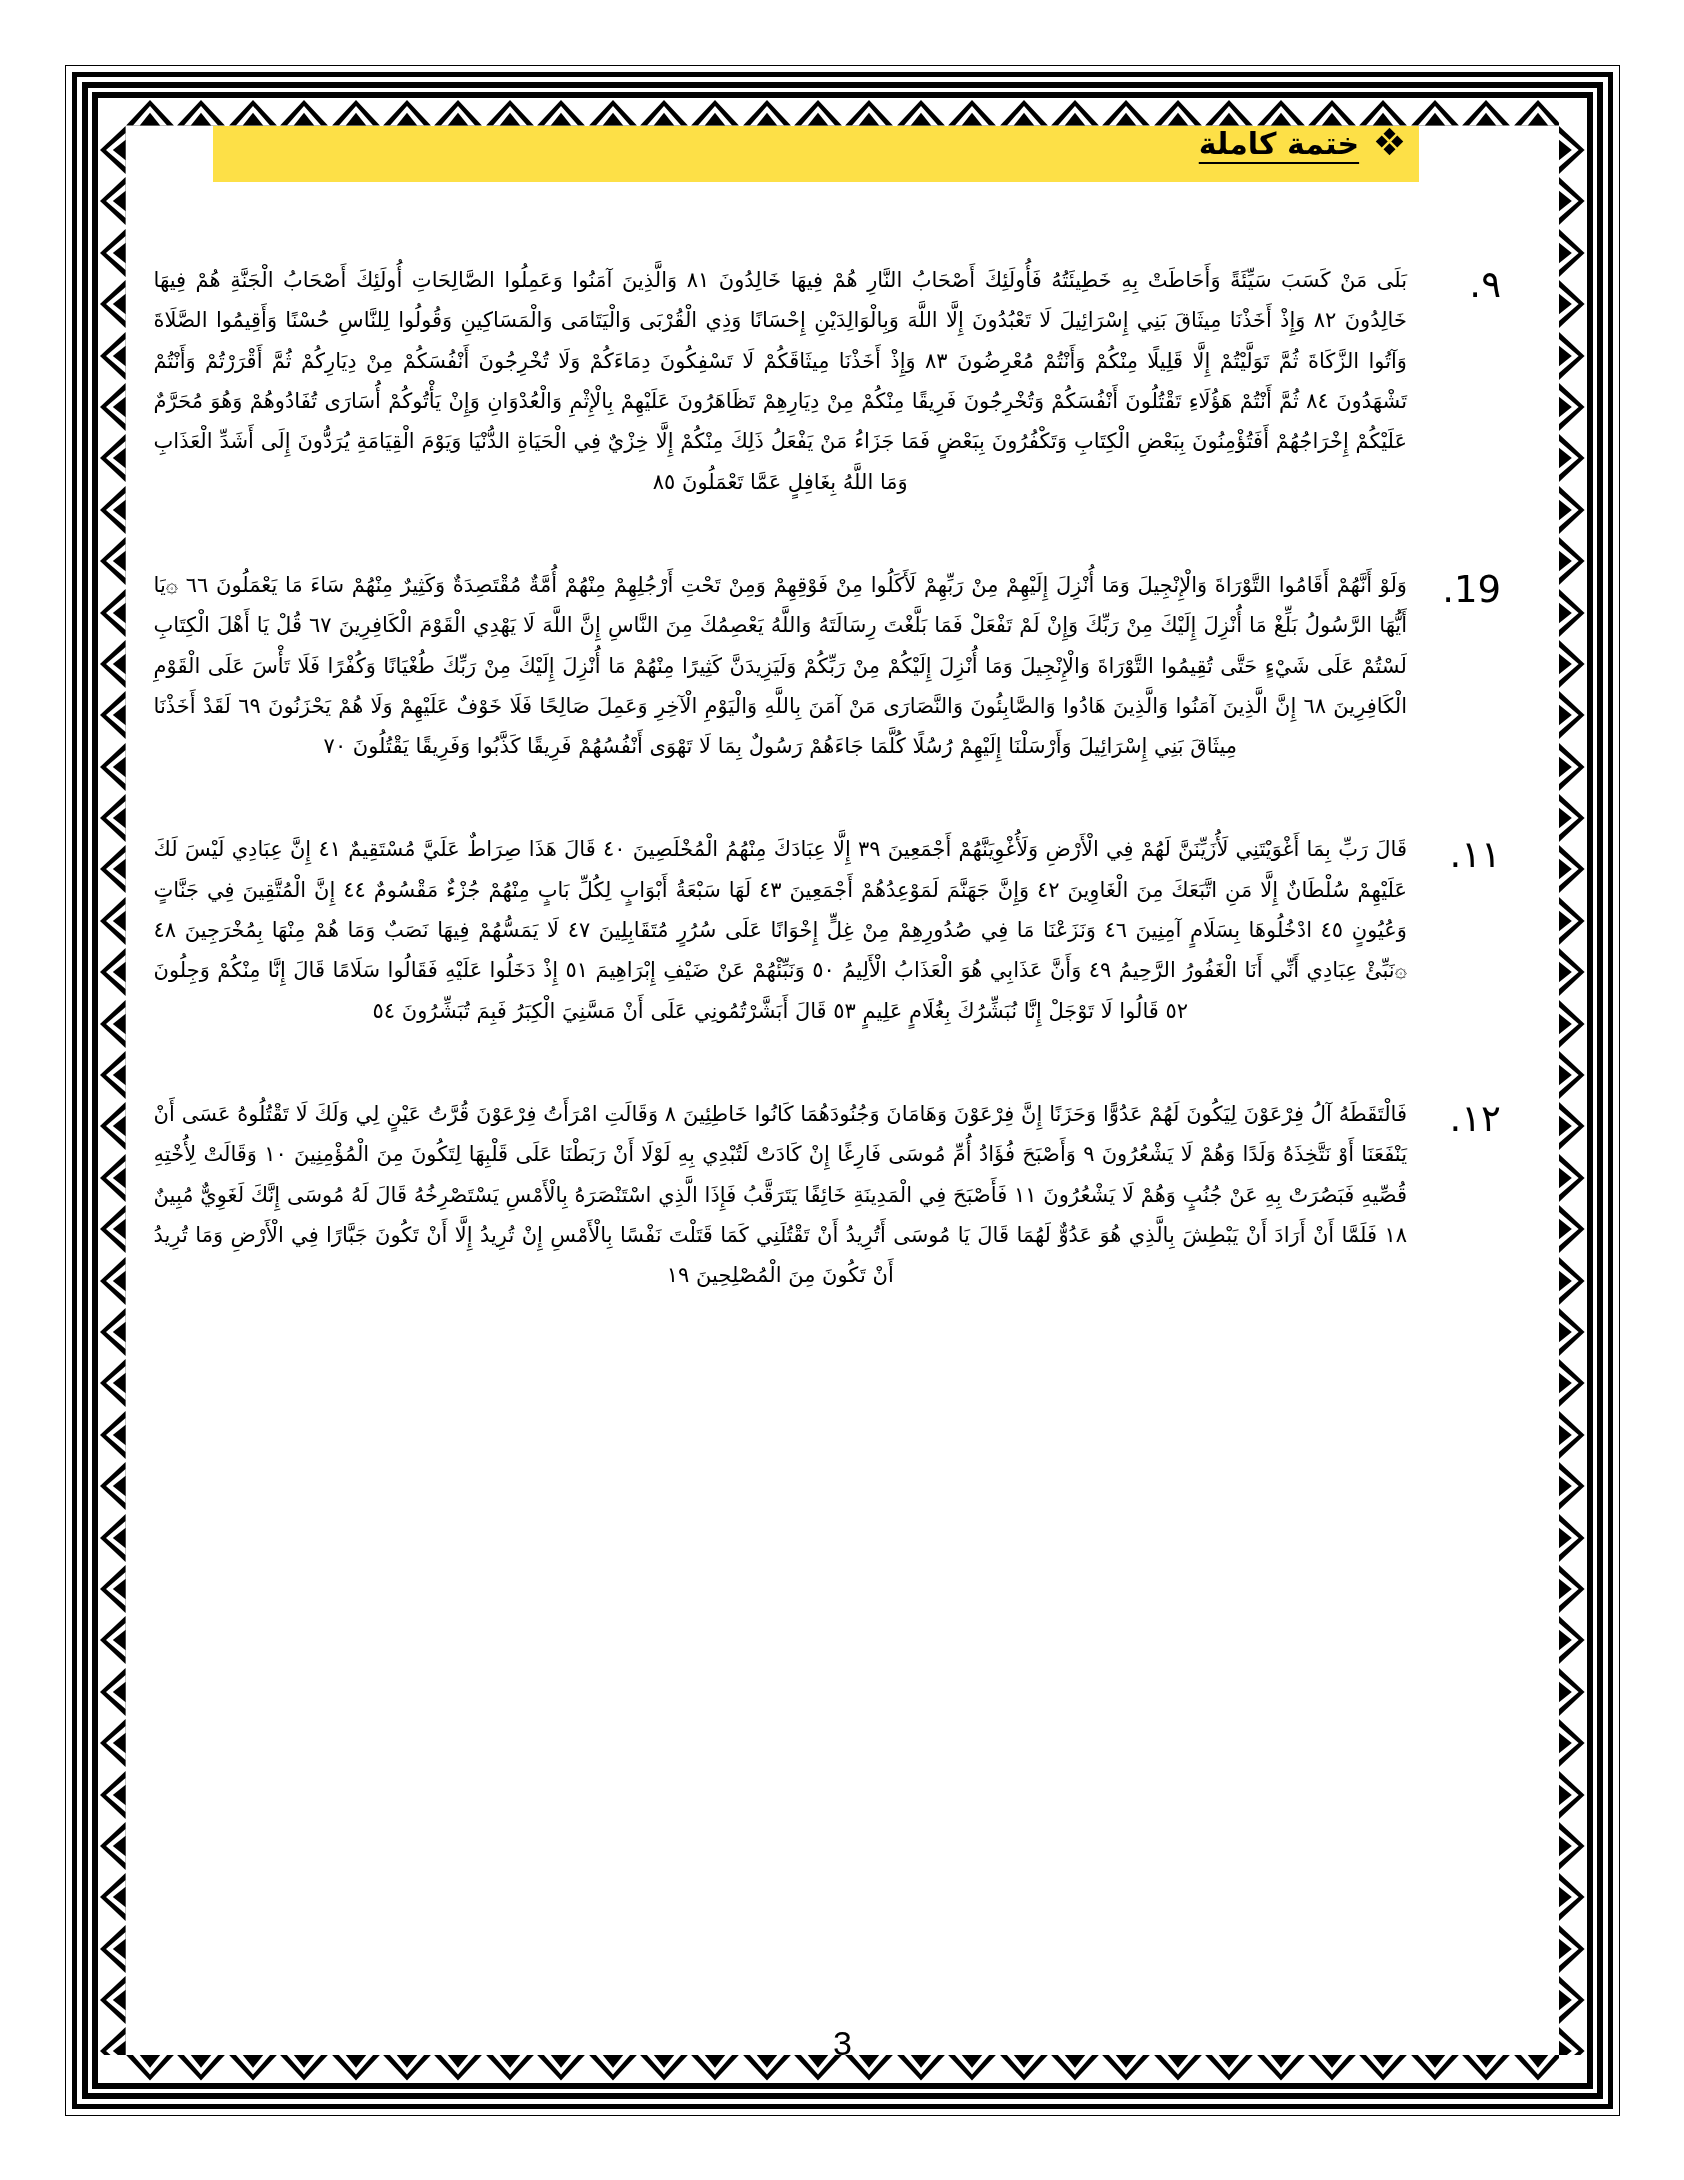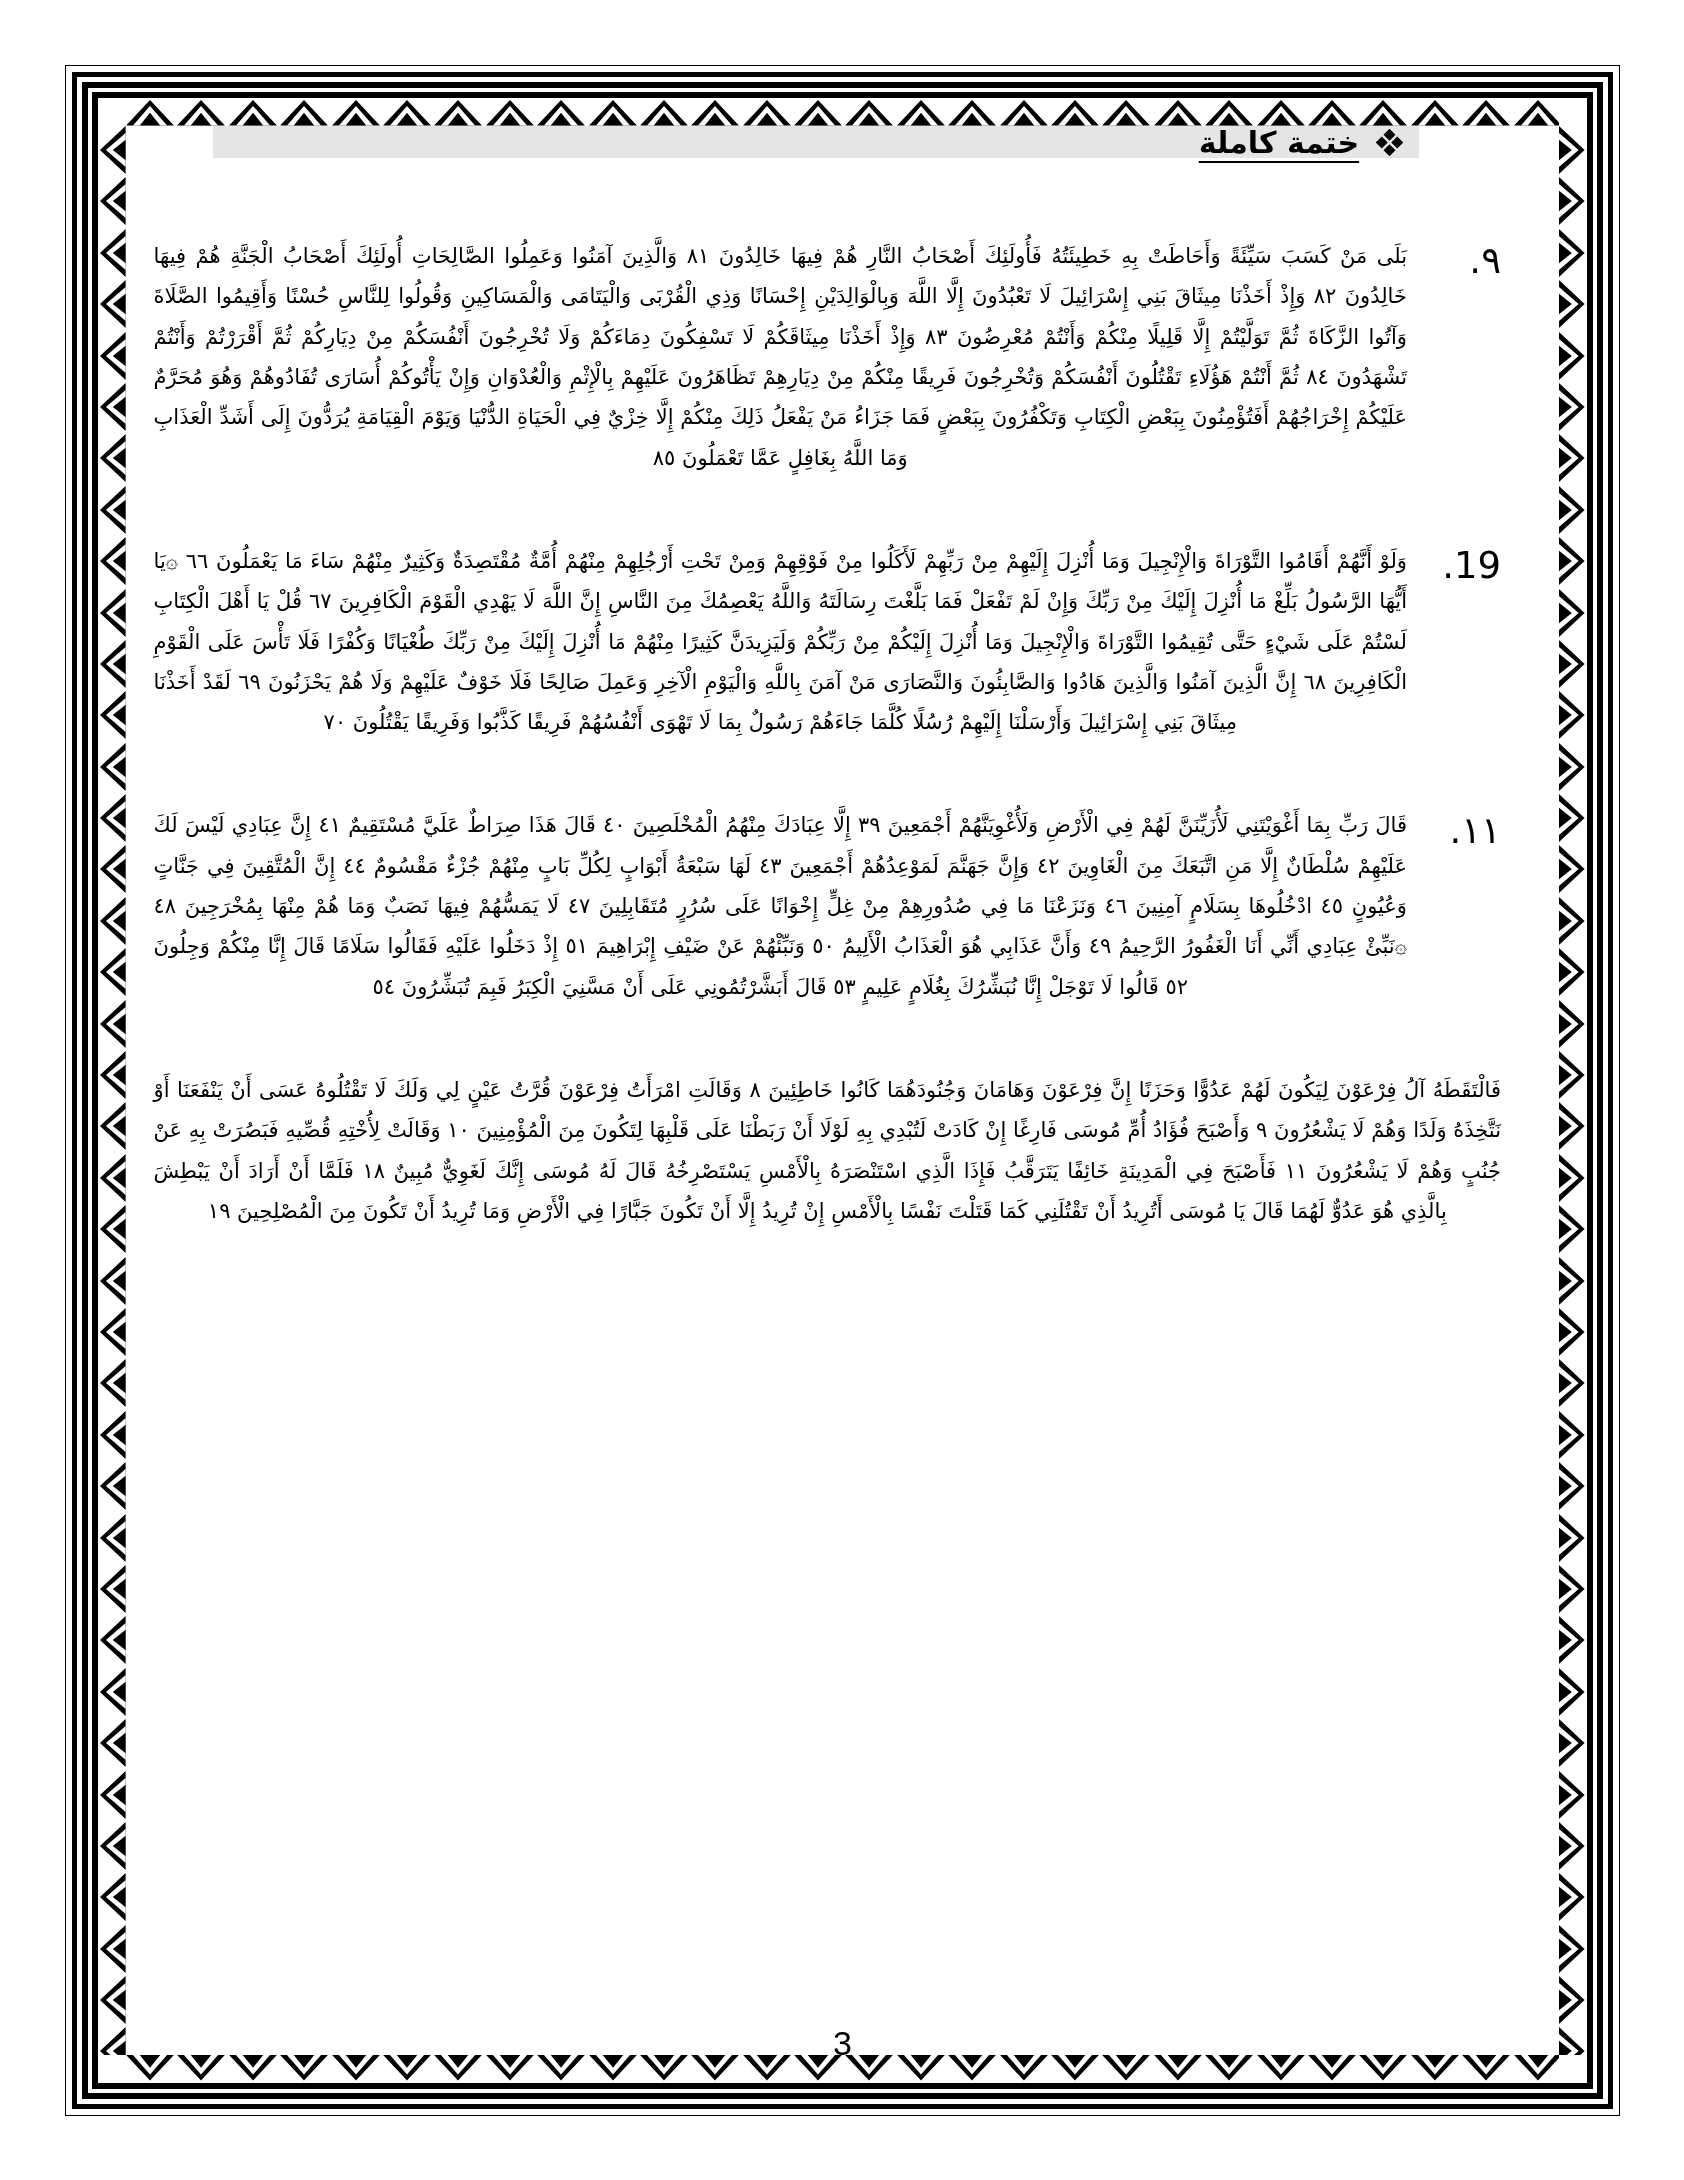--- a/index.html
+++ b/index.html
@@ -15,22 +15,22 @@
   .tri-strip{position:absolute;display:flex;gap:3.4px;overflow:hidden;pointer-events:none;}
   .tri-top   {top:100px;  left:126px; right:126px; height:25.6px; flex-direction:row;}
   .tri-bottom{bottom:100px;left:126px; right:126px; height:25.6px; flex-direction:row;}
   .tri-left  {left:100px; top:126px;  bottom:126px; width:25.6px;  flex-direction:column;}
   .tri-right {right:100px;top:126px;  bottom:126px; width:25.6px;  flex-direction:column;}
   .tri-strip svg{flex:0 0 auto;display:block;}
 
   
   .content{position:absolute;left:128px;right:128px;top:126px;bottom:126px;direction:rtl;}
   .header-band{
-    height:32px;margin:0 138px 0 85px;background:#e5e5e5;
-    display:flex;align-items:center;direction:rtl;padding:0 13.6px 0 8.5px;box-sizing:border-box;
+    height:56px;margin:0 138px 0 85px;background:#fde047;
+    display:flex;align-items:flex-start;direction:rtl;padding:0 13.6px 0 8.5px;box-sizing:border-box;
   }
   .ornament{display:inline-flex;margin-left:15.3px;}
   .header-title{
     font-size:30px;font-weight:bold;
     text-decoration:underline;text-underline-offset:7.7px;text-decoration-thickness:2.1px;
     letter-spacing:0.9px;
   }
   .sections{margin-top:78px;padding:0 56px 0 25.6px;}
   .section{display:flex;direction:rtl;gap:31px;margin-bottom:63px;}
   .marker{flex:0 0 63px;font-size:37px;line-height:1.2;text-align:right;direction:rtl;padding-top:3.4px;}
@@ -750,20 +750,21 @@
       </div>
       <div class="section">
         <div class="marker">19.</div>
         <div class="stext">وَلَوْ أَنَّهُمْ أَقَامُوا التَّوْرَاةَ وَالْإِنْجِيلَ وَمَا أُنْزِلَ إِلَيْهِمْ مِنْ رَبِّهِمْ لَأَكَلُوا مِنْ فَوْقِهِمْ وَمِنْ تَحْتِ أَرْجُلِهِمْ مِنْهُمْ أُمَّةٌ مُقْتَصِدَةٌ وَكَثِيرٌ مِنْهُمْ سَاءَ مَا يَعْمَلُونَ ٦٦ ۞يَا أَيُّهَا الرَّسُولُ بَلِّغْ مَا أُنْزِلَ إِلَيْكَ مِنْ رَبِّكَ وَإِنْ لَمْ تَفْعَلْ فَمَا بَلَّغْتَ رِسَالَتَهُ وَاللَّهُ يَعْصِمُكَ مِنَ النَّاسِ إِنَّ اللَّهَ لَا يَهْدِي الْقَوْمَ الْكَافِرِينَ ٦٧ قُلْ يَا أَهْلَ الْكِتَابِ لَسْتُمْ عَلَى شَيْءٍ حَتَّى تُقِيمُوا التَّوْرَاةَ وَالْإِنْجِيلَ وَمَا أُنْزِلَ إِلَيْكُمْ مِنْ رَبِّكُمْ وَلَيَزِيدَنَّ كَثِيرًا مِنْهُمْ مَا أُنْزِلَ إِلَيْكَ مِنْ رَبِّكَ طُغْيَانًا وَكُفْرًا فَلَا تَأْسَ عَلَى الْقَوْمِ الْكَافِرِينَ ٦٨ إِنَّ الَّذِينَ آمَنُوا وَالَّذِينَ هَادُوا وَالصَّابِئُونَ وَالنَّصَارَى مَنْ آمَنَ بِاللَّهِ وَالْيَوْمِ الْآخِرِ وَعَمِلَ صَالِحًا فَلَا خَوْفٌ عَلَيْهِمْ وَلَا هُمْ يَحْزَنُونَ ٦٩ لَقَدْ أَخَذْنَا مِيثَاقَ بَنِي إِسْرَائِيلَ وَأَرْسَلْنَا إِلَيْهِمْ رُسُلًا كُلَّمَا جَاءَهُمْ رَسُولٌ بِمَا لَا تَهْوَى أَنْفُسُهُمْ فَرِيقًا كَذَّبُوا وَفَرِيقًا يَقْتُلُونَ ٧٠</div>
       </div>
       <div class="section">
         <div class="marker">١١.</div>
         <div class="stext">قَالَ رَبِّ بِمَا أَغْوَيْتَنِي لَأُزَيِّنَنَّ لَهُمْ فِي الْأَرْضِ وَلَأُغْوِيَنَّهُمْ أَجْمَعِينَ ٣٩ إِلَّا عِبَادَكَ مِنْهُمُ الْمُخْلَصِينَ ٤٠ قَالَ هَذَا صِرَاطٌ عَلَيَّ مُسْتَقِيمٌ ٤١ إِنَّ عِبَادِي لَيْسَ لَكَ عَلَيْهِمْ سُلْطَانٌ إِلَّا مَنِ اتَّبَعَكَ مِنَ الْغَاوِينَ ٤٢ وَإِنَّ جَهَنَّمَ لَمَوْعِدُهُمْ أَجْمَعِينَ ٤٣ لَهَا سَبْعَةُ أَبْوَابٍ لِكُلِّ بَابٍ مِنْهُمْ جُزْءٌ مَقْسُومٌ ٤٤ إِنَّ الْمُتَّقِينَ فِي جَنَّاتٍ وَعُيُونٍ ٤٥ ادْخُلُوهَا بِسَلَامٍ آمِنِينَ ٤٦ وَنَزَعْنَا مَا فِي صُدُورِهِمْ مِنْ غِلٍّ إِخْوَانًا عَلَى سُرُرٍ مُتَقَابِلِينَ ٤٧ لَا يَمَسُّهُمْ فِيهَا نَصَبٌ وَمَا هُمْ مِنْهَا بِمُخْرَجِينَ ٤٨ ۞نَبِّئْ عِبَادِي أَنِّي أَنَا الْغَفُورُ الرَّحِيمُ ٤٩ وَأَنَّ عَذَابِي هُوَ الْعَذَابُ الْأَلِيمُ ٥٠ وَنَبِّئْهُمْ عَنْ ضَيْفِ إِبْرَاهِيمَ ٥١ إِذْ دَخَلُوا عَلَيْهِ فَقَالُوا سَلَامًا قَالَ إِنَّا مِنْكُمْ وَجِلُونَ ٥٢ قَالُوا لَا تَوْجَلْ إِنَّا نُبَشِّرُكَ بِغُلَامٍ عَلِيمٍ ٥٣ قَالَ أَبَشَّرْتُمُونِي عَلَى أَنْ مَسَّنِيَ الْكِبَرُ فَبِمَ تُبَشِّرُونَ ٥٤</div>
       </div>
       <div class="section">
+        <div class="marker">١٢.</div>
         <div class="stext">فَالْتَقَطَهُ آلُ فِرْعَوْنَ لِيَكُونَ لَهُمْ عَدُوًّا وَحَزَنًا إِنَّ فِرْعَوْنَ وَهَامَانَ وَجُنُودَهُمَا كَانُوا خَاطِئِينَ ٨ وَقَالَتِ امْرَأَتُ فِرْعَوْنَ قُرَّتُ عَيْنٍ لِي وَلَكَ لَا تَقْتُلُوهُ عَسَى أَنْ يَنْفَعَنَا أَوْ نَتَّخِذَهُ وَلَدًا وَهُمْ لَا يَشْعُرُونَ ٩ وَأَصْبَحَ فُؤَادُ أُمِّ مُوسَى فَارِغًا إِنْ كَادَتْ لَتُبْدِي بِهِ لَوْلَا أَنْ رَبَطْنَا عَلَى قَلْبِهَا لِتَكُونَ مِنَ الْمُؤْمِنِينَ ١٠ وَقَالَتْ لِأُخْتِهِ قُصِّيهِ فَبَصُرَتْ بِهِ عَنْ جُنُبٍ وَهُمْ لَا يَشْعُرُونَ ١١ فَأَصْبَحَ فِي الْمَدِينَةِ خَائِفًا يَتَرَقَّبُ فَإِذَا الَّذِي اسْتَنْصَرَهُ بِالْأَمْسِ يَسْتَصْرِخُهُ قَالَ لَهُ مُوسَى إِنَّكَ لَغَوِيٌّ مُبِينٌ ١٨ فَلَمَّا أَنْ أَرَادَ أَنْ يَبْطِشَ بِالَّذِي هُوَ عَدُوٌّ لَهُمَا قَالَ يَا مُوسَى أَتُرِيدُ أَنْ تَقْتُلَنِي كَمَا قَتَلْتَ نَفْسًا بِالْأَمْسِ إِنْ تُرِيدُ إِلَّا أَنْ تَكُونَ جَبَّارًا فِي الْأَرْضِ وَمَا تُرِيدُ أَنْ تَكُونَ مِنَ الْمُصْلِحِينَ ١٩</div>
       </div>
     </div>
 
 </div>
 
 <div class="page-number">3</div>
 
 
 </body></html>

